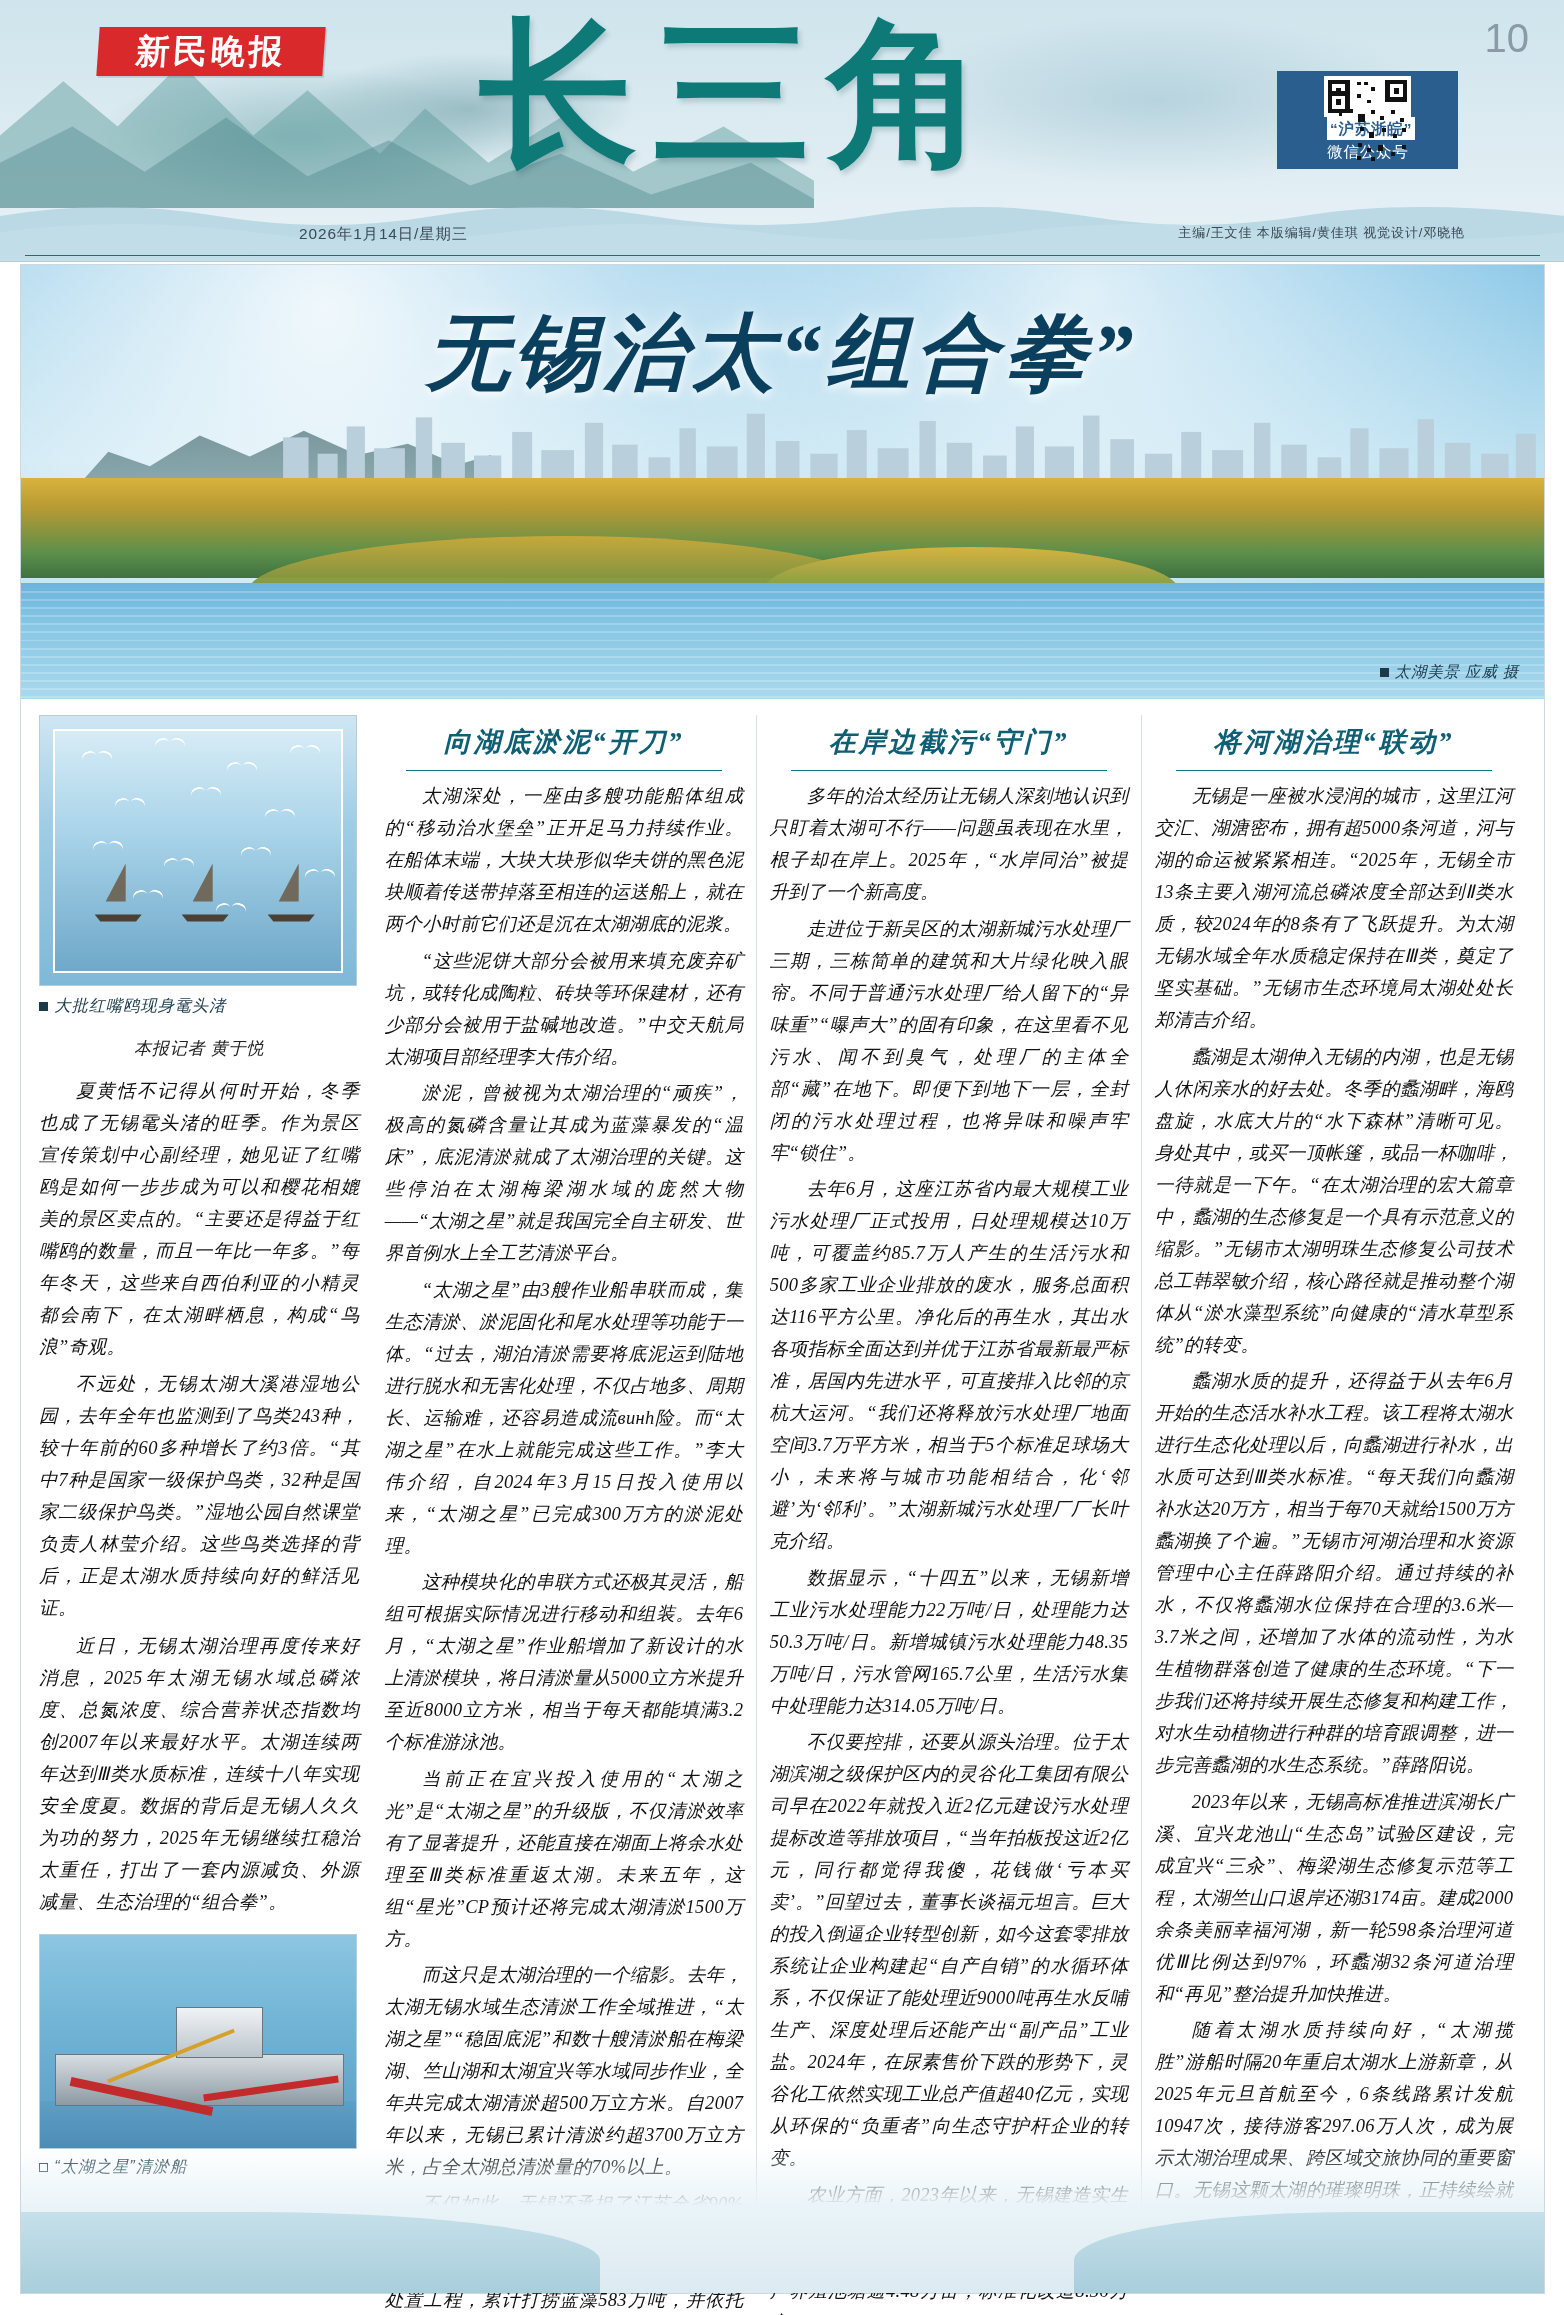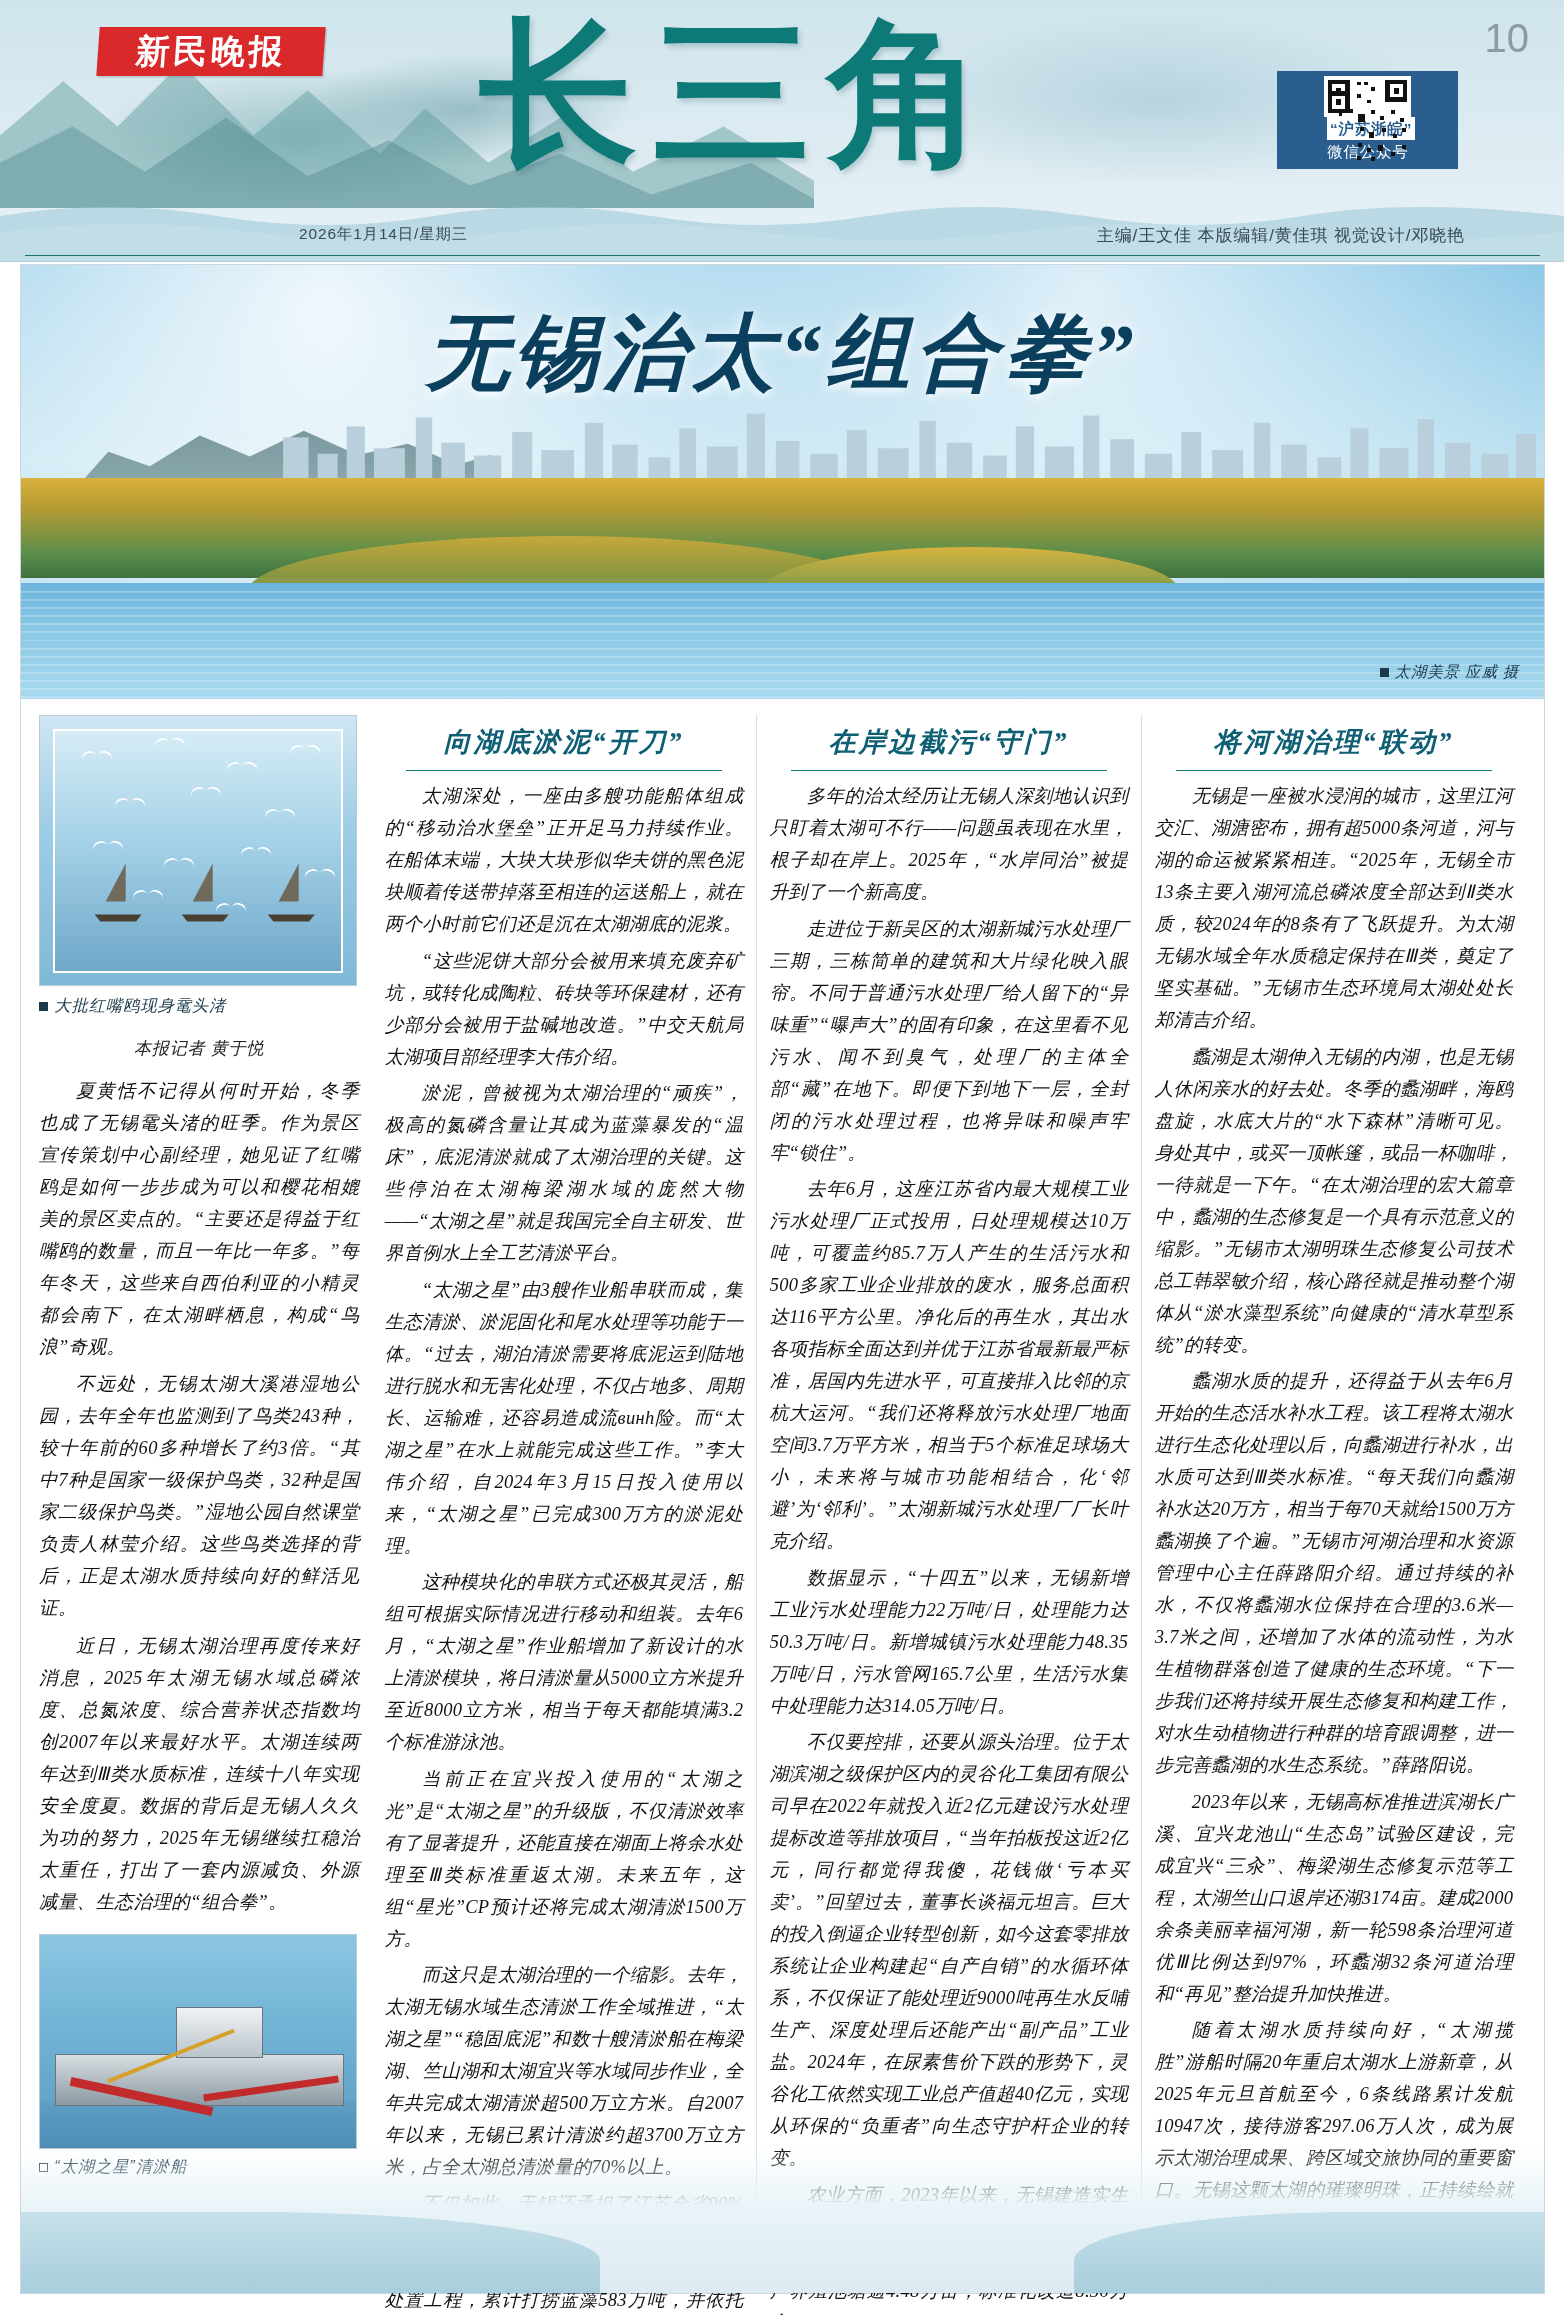--- a/index.html
+++ b/index.html
@@ -77,21 +77,21 @@
     letter-spacing: 0.9px;
   }
   .qr-caption .c1 { display:block; background:#fff; color:#2a5e8e; padding: 0 2.7px; font-weight:bold; }
   .mast-date {
     position: absolute; left: 299px; top: 224px;
     font-size: 15.4px; color: #3a4a55; letter-spacing: 0.9px;
     font-family: "Liberation Sans", sans-serif;
   }
   .mast-credits {
     position: absolute; right: 100px; top: 224px;
-    font-size: 17px; color: #3a4a55; letter-spacing: 0.9px;
+    font-size: 13px; color: #3a4a55; letter-spacing: 0.9px;
     font-family: "Liberation Sans", sans-serif;
     margin-left: 16px;
   }
   .mast-rule {
     position: absolute; left: 25px; right: 25px; top: 255px;
     border-top: 1.8px solid #1f6f6d;
   }
 
   
   .page {

